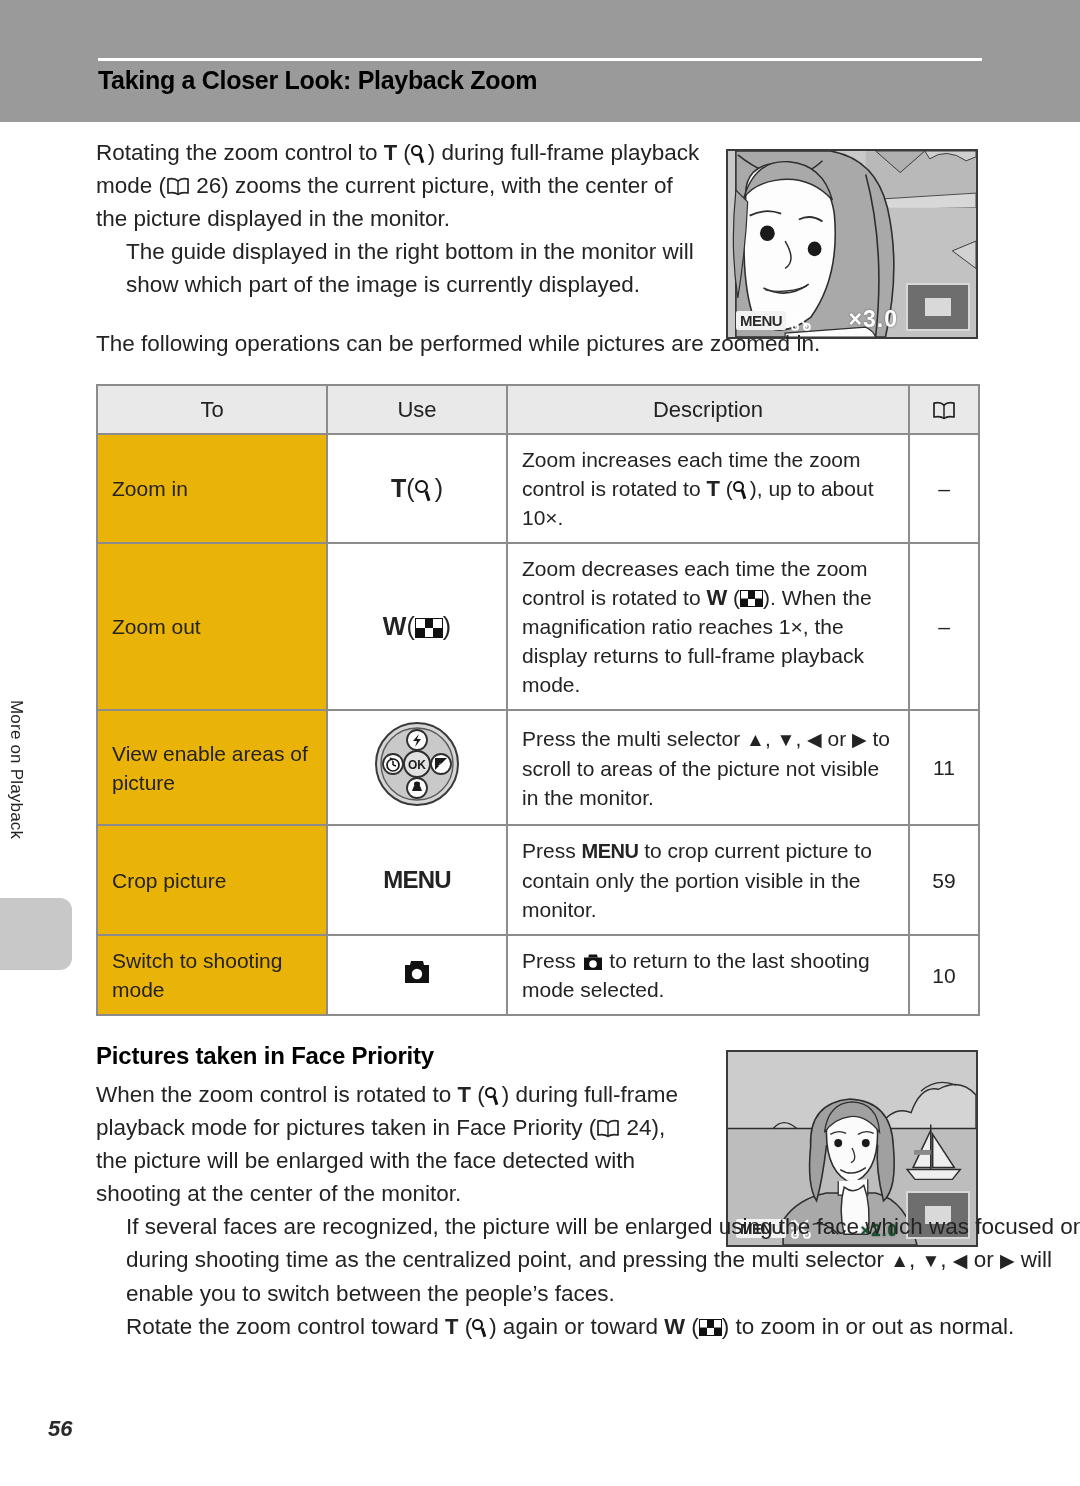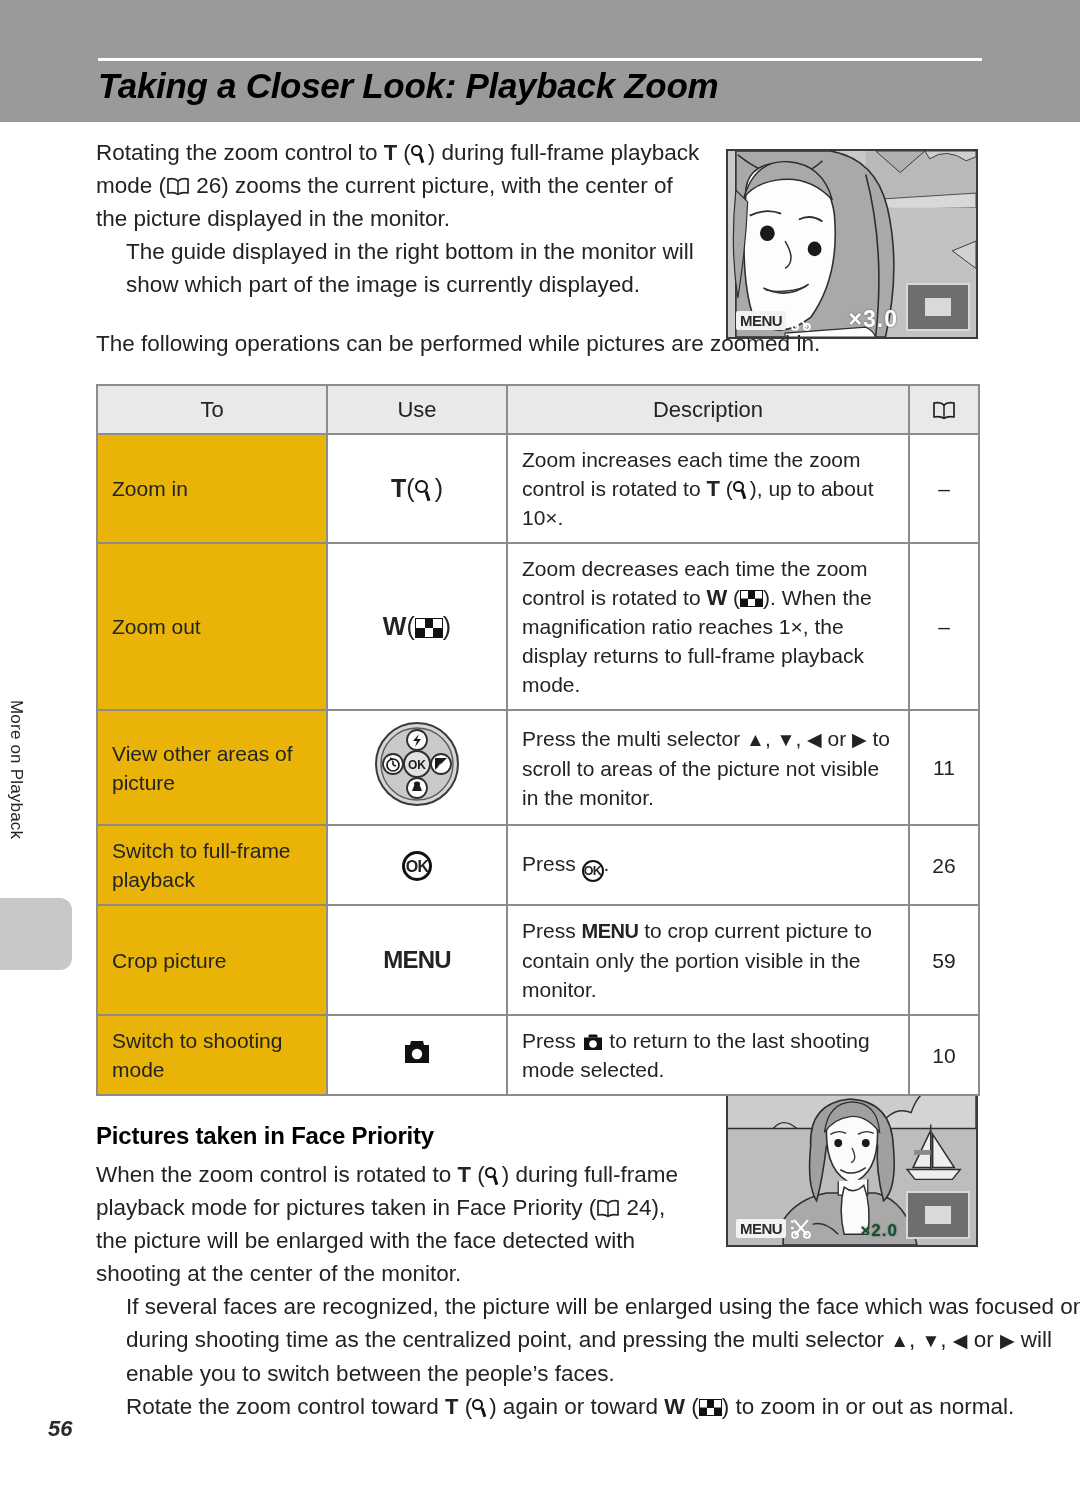--- a/index.html
+++ b/index.html
@@ -29,26 +29,25 @@
     left: 98px;
     top: 58px;
     width: 884px;
     height: 3px;
     background: #ffffff;
   }
   .page-title {
     position: absolute;
     left: 98px;
     top: 66px;
-    font-size: 35px;
+    font-size: 25px;
     font-weight: bold;
     letter-spacing: -0.3px;
     color: #000000;
     white-space: nowrap;
-    font-style: italic;
   }
 
   
   .side-tab-label {
     position: absolute;
     left: 26px;
     top: 700px;
     width: 260px;
     font-size: 17px;
     color: #222;
@@ -473,21 +472,21 @@
         <td class="c-use">
           <span class="use-big"><span>W</span><span class="paren">(</span><span class="thumbicon"></span><span class="paren">)</span></span>
         </td>
         <td class="c-desc">
           <span>Zoom decreases each time the zoom control is rotated to </span><span class="gW">W</span> (<span class="thumbicon"></span><span>). When the magnification ratio reaches 1×, the display returns to full-frame playback mode.</span>
         </td>
         <td class="c-ref">–</td>
       </tr>
 
       <tr>
-        <td class="c-to">View other areas of picture</td>
+        <td class="c-to">View enable areas of picture</td>
         <td class="c-use">
           <span class="dial">
             <svg viewBox="0 0 86 86" width="86" height="86">
               <circle cx="43" cy="43" r="41" fill="#d6d6d6" stroke="#3a3a3a" stroke-width="2"></circle>
               <circle cx="43" cy="43" r="36" fill="#c9c9c9" stroke="#5a5a5a" stroke-width="1.4"></circle>
 
               <circle cx="43" cy="43" r="13" fill="#e2e2e2" stroke="#2e2e2e" stroke-width="2"></circle>
               <text x="43" y="48" font-family="Liberation Sans, sans-serif" font-size="12" font-weight="bold" text-anchor="middle" fill="#1a1a1a">OK</text>
 
               <circle cx="43" cy="19" r="10" fill="#ffffff" stroke="#2e2e2e" stroke-width="1.8"></circle>
@@ -509,30 +508,20 @@
               <text x="64" y="47" font-family="Liberation Sans, sans-serif" font-size="7" fill="#ffffff">+</text>
             </svg>
           </span>
         </td>
         <td class="c-desc">
           <span>Press the multi selector </span><span class="arrowglyph">▲</span>, <span class="arrowglyph">▼</span>, <span class="arrowglyph">◀</span> or <span class="arrowglyph">▶</span><span> to scroll to areas of the picture not visible in the monitor.</span>
         </td>
         <td class="c-ref">11</td>
       </tr>
 
-      <tr>
-        <td class="c-to">Switch to full-frame playback</td>
-        <td class="c-use">
-          <span class="ok-big">OK</span>
-        </td>
-        <td class="c-desc">
-          <span>Press </span><span class="okglyph">OK</span><span>.</span>
-        </td>
-        <td class="c-ref">26</td>
-      </tr>
 
       <tr>
         <td class="c-to">Crop picture</td>
         <td class="c-use">
           <span class="menu-big">MENU</span>
         </td>
         <td class="c-desc">
           <span>Press </span><span class="menuglyph">MENU</span><span> to crop current picture to contain only the portion visible in the monitor.</span>
         </td>
         <td class="c-ref">59</td>

